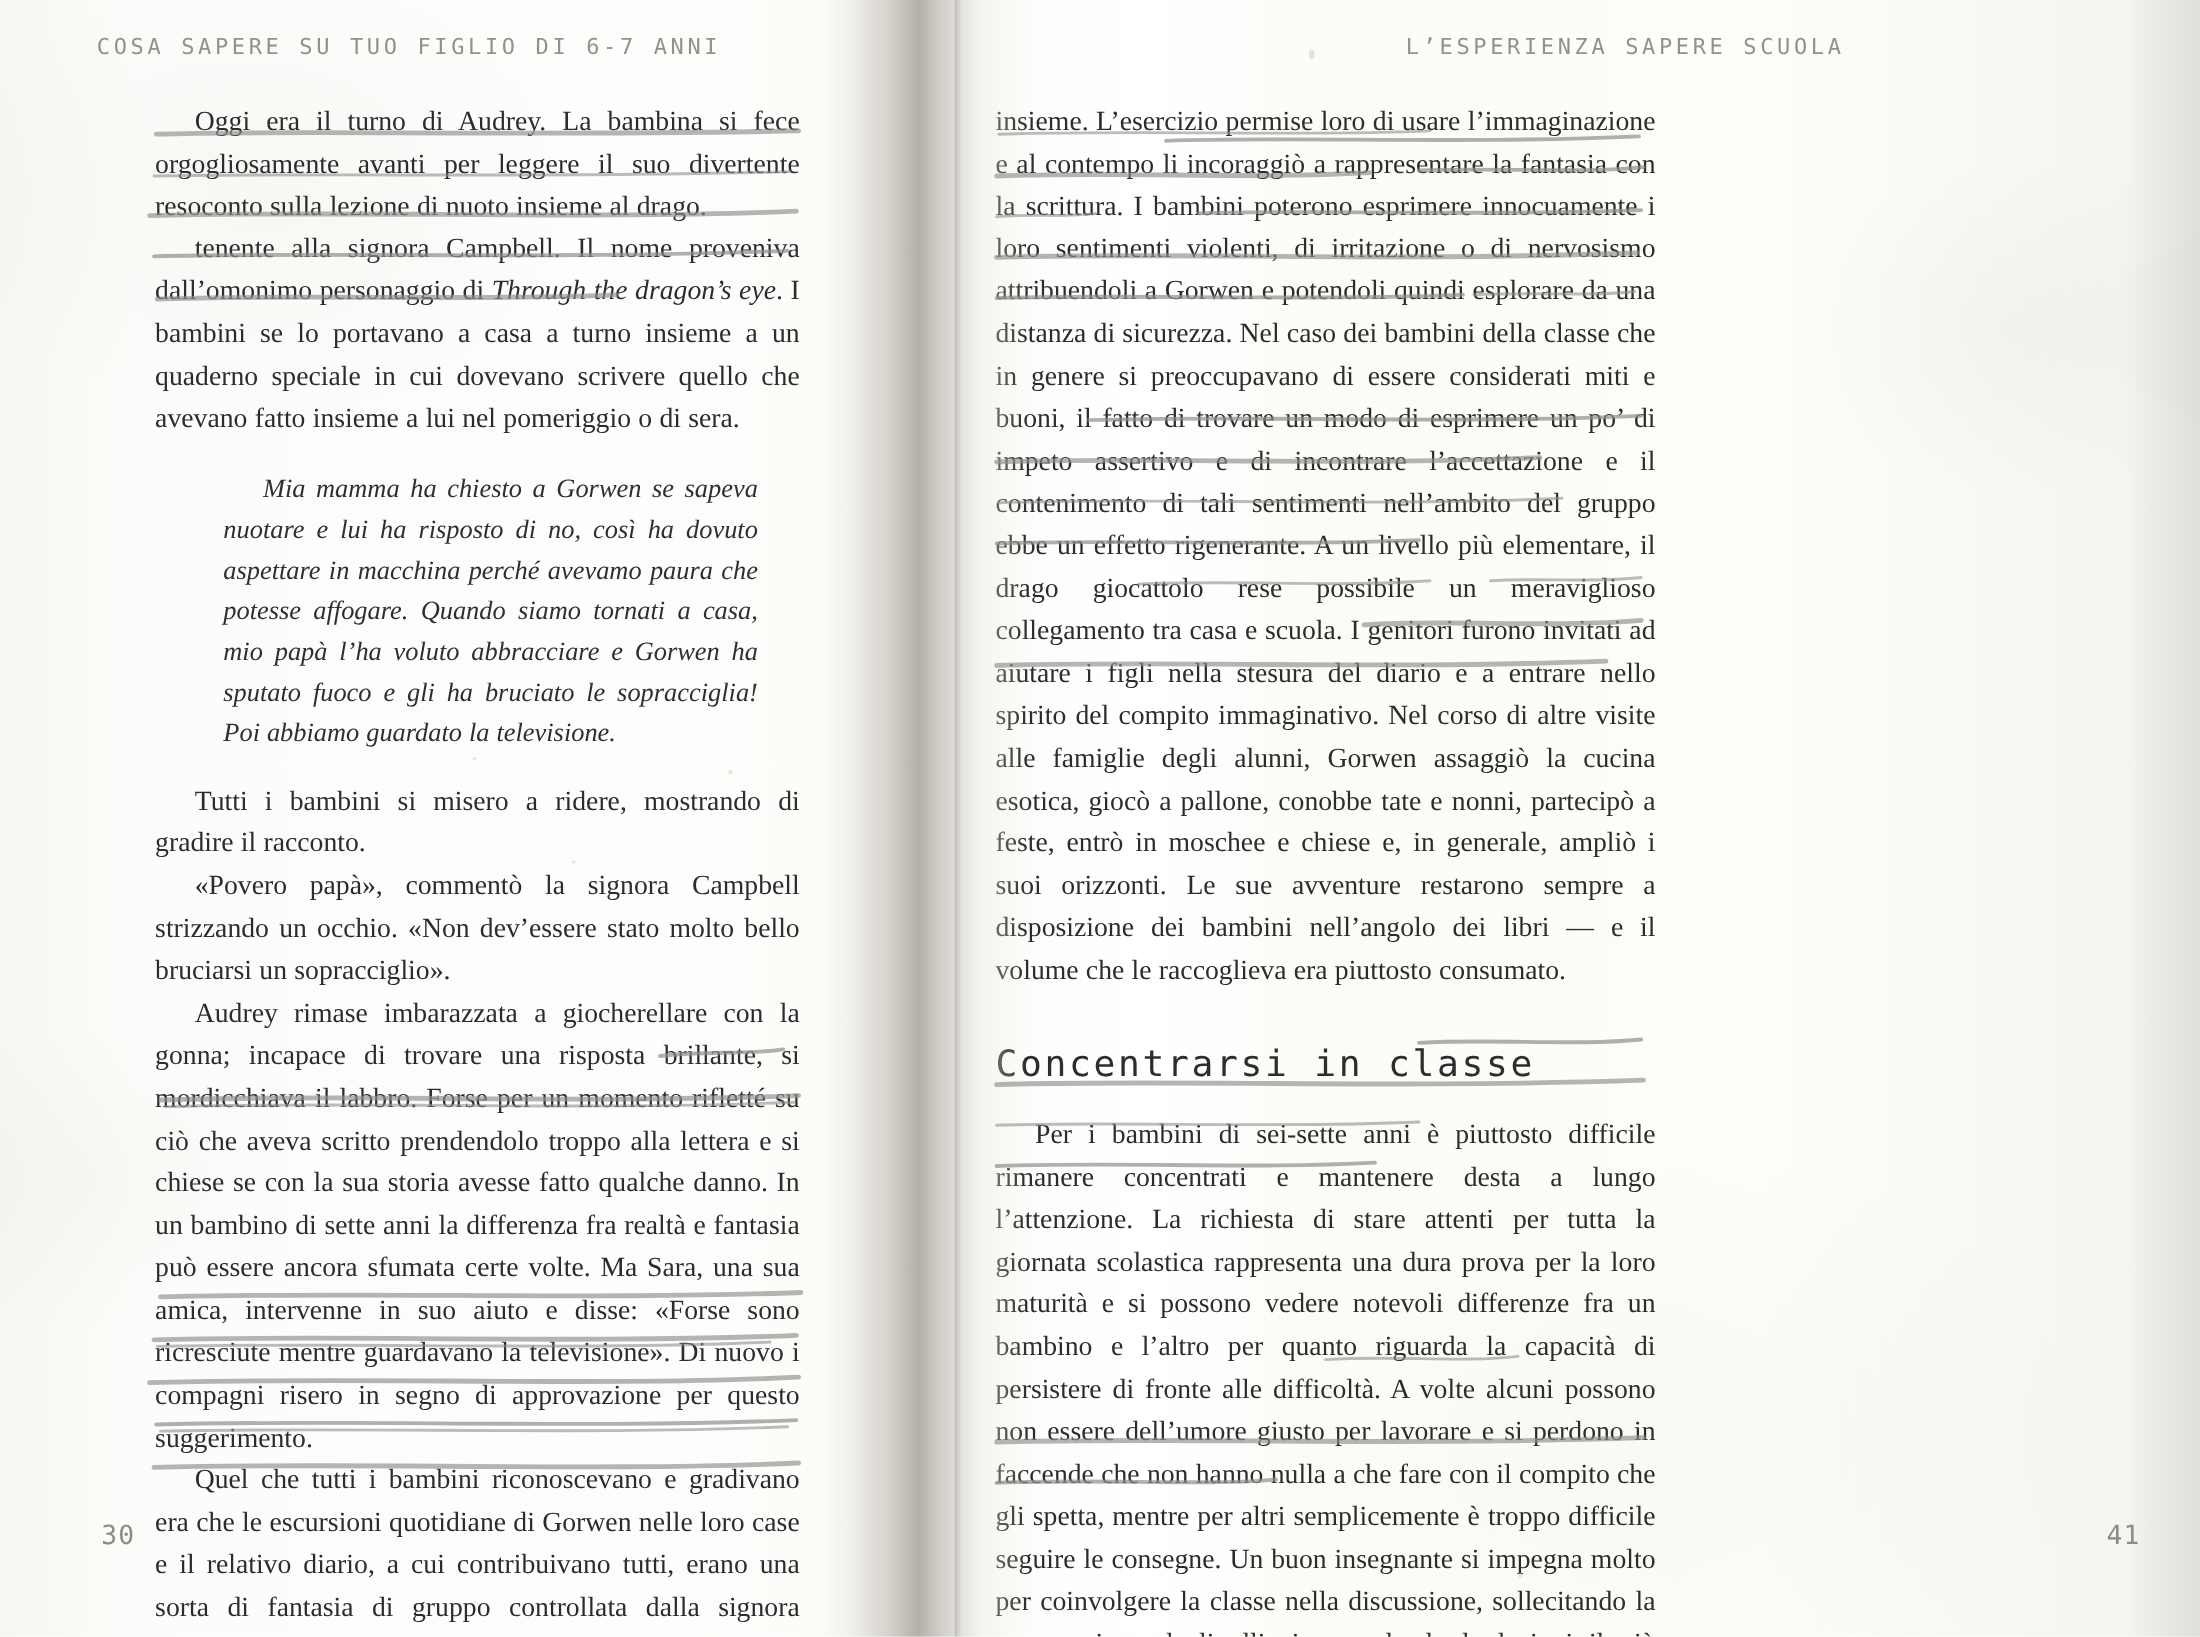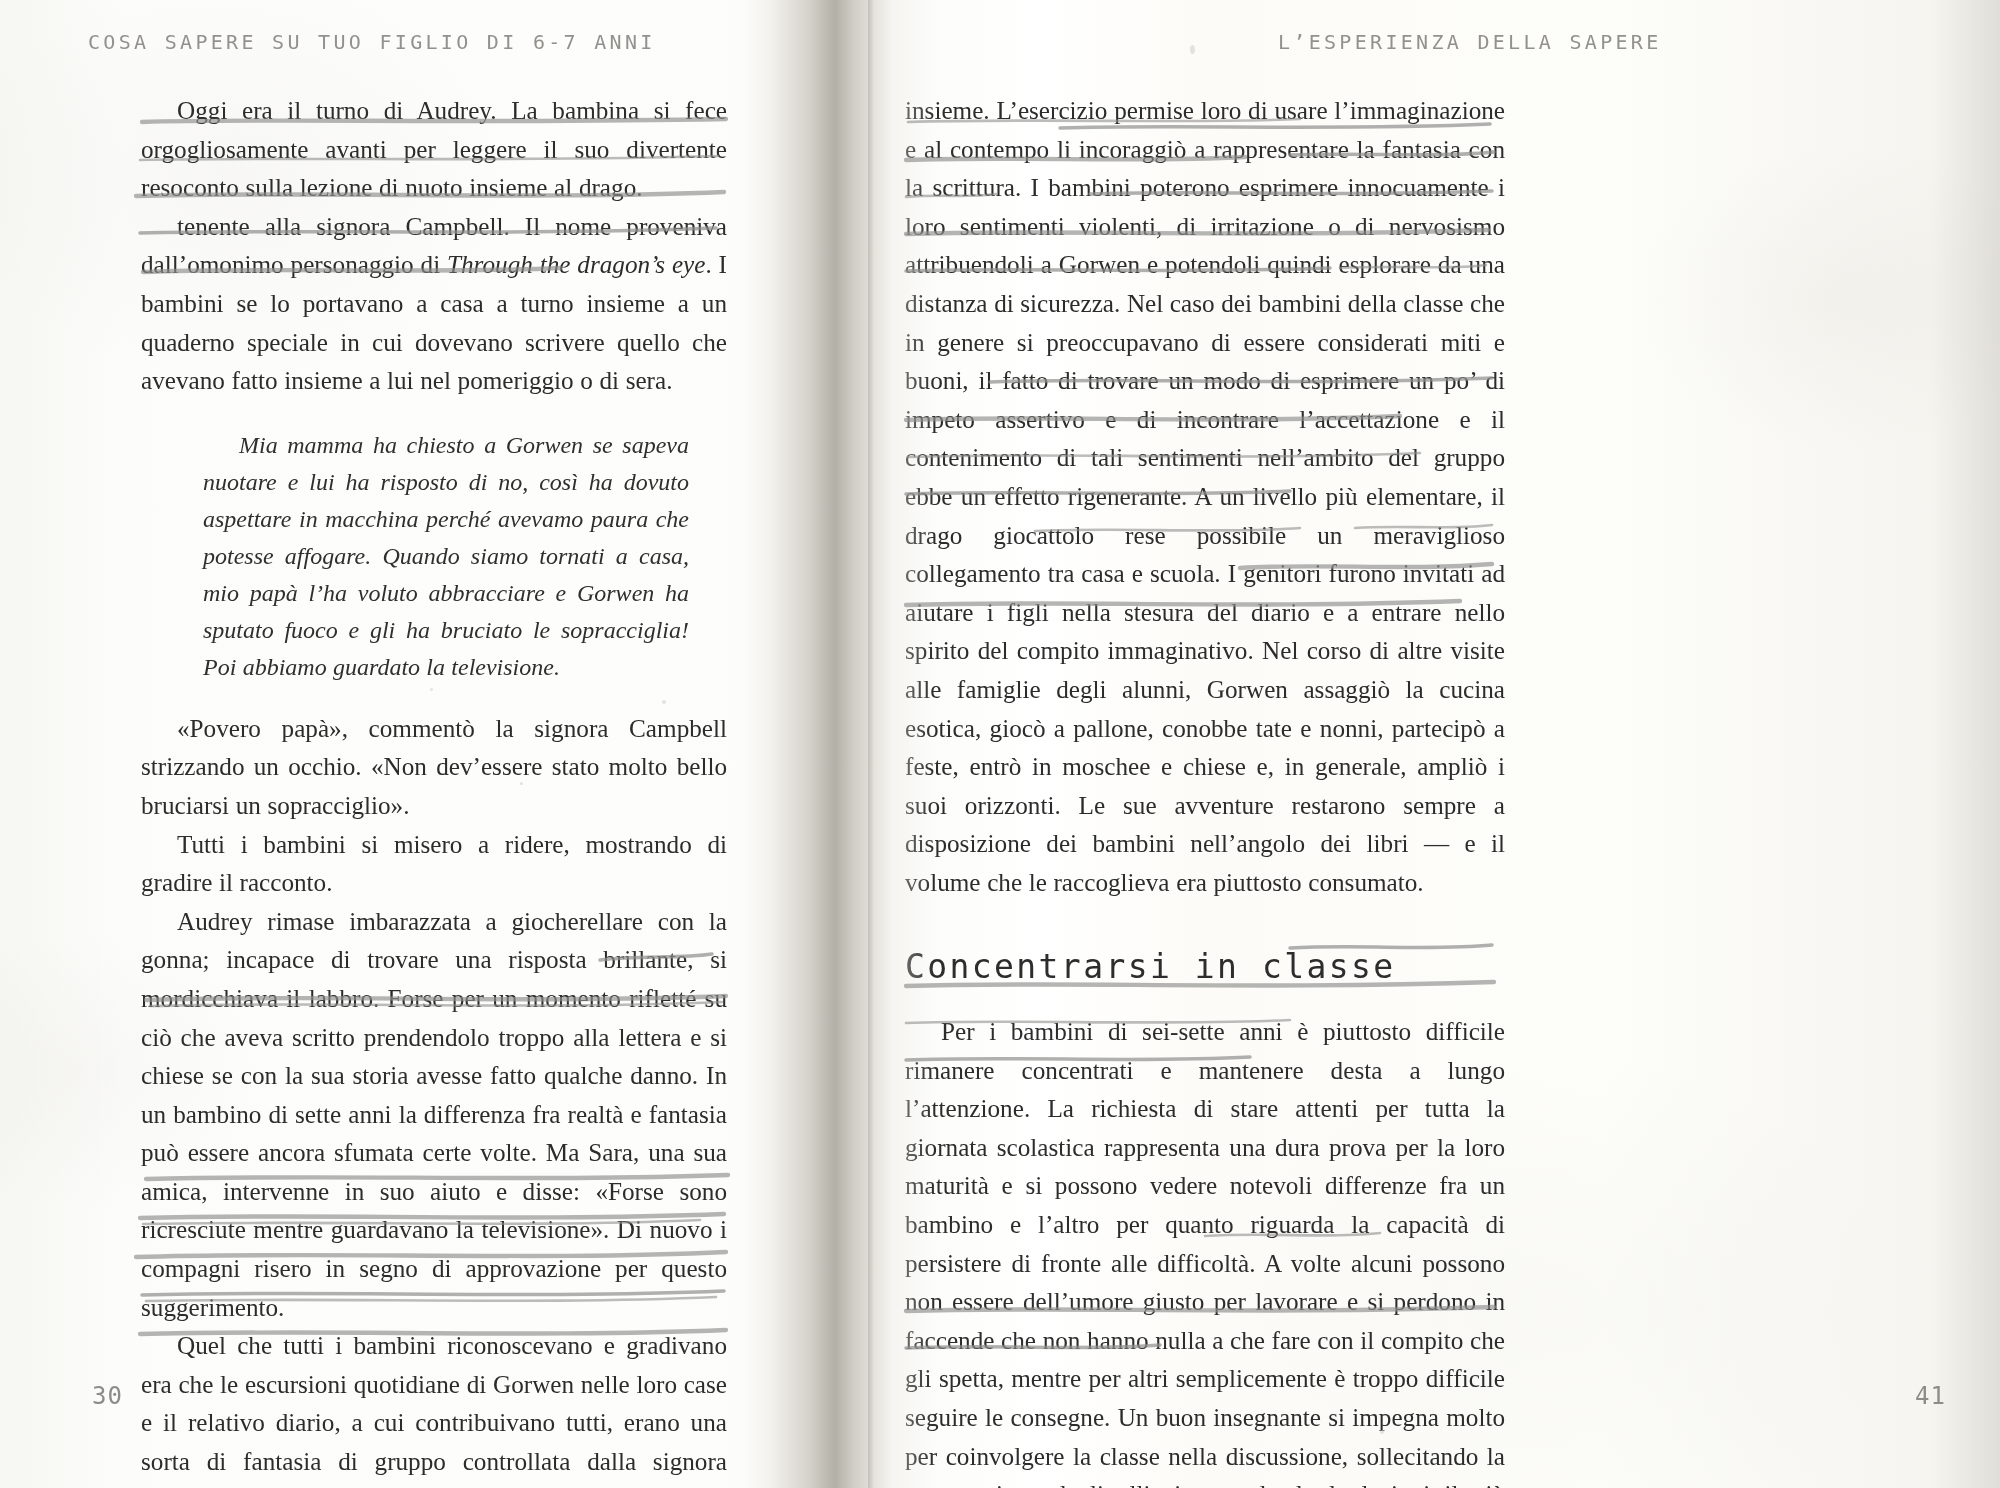--- a/index.html
+++ b/index.html
@@ -140,33 +140,33 @@
     <div class="col" id="col-left">
 
       <p>Oggi era il turno di Audrey. La bambina si fece orgogliosamente avanti per leggere il suo divertente resoconto sulla lezione di nuoto insieme al drago.</p>
 
       <p><span>tenente alla signora Campbell. Il nome proveniva dall’omonimo personaggio di </span><i>Through the dragon’s eye</i><span>. I bambini se lo portavano a casa a turno insieme a un quaderno speciale in cui dovevano scrivere quello che avevano fatto insieme a lui nel pomeriggio o di sera.</span></p>
 
       <blockquote>
         <p>Mia mamma ha chiesto a Gorwen se sapeva nuotare e lui ha risposto di no, così ha dovuto aspettare in macchina perché avevamo paura che potesse affogare. Quando siamo tornati a casa, mio papà l’ha voluto abbracciare e Gorwen ha sputato fuoco e gli ha bruciato le sopracciglia! Poi abbiamo guardato la televisione.</p>
       </blockquote>
 
+      <p>Tutti i bambini si misero a ridere, mostrando di gradire il racconto.</p>
       <p>«Povero papà», commentò la signora Campbell strizzando un occhio. «Non dev’essere stato molto bello bruciarsi un sopracciglio».</p>
-      <p>Tutti i bambini si misero a ridere, mostrando di gradire il racconto.</p>
       <p>Audrey rimase imbarazzata a giocherellare con la gonna; incapace di trovare una risposta brillante, si mordicchiava il labbro. Forse per un momento rifletté su ciò che aveva scritto prendendolo troppo alla lettera e si chiese se con la sua storia avesse fatto qualche danno. In un bambino di sette anni la differenza fra realtà e fantasia può essere ancora sfumata certe volte. Ma Sara, una sua amica, intervenne in suo aiuto e disse: «Forse sono ricresciute mentre guardavano la televisione». Di nuovo i compagni risero in segno di approvazione per questo suggerimento.</p>
       <p>Quel che tutti i bambini riconoscevano e gradivano era che le escursioni quotidiane di Gorwen nelle loro case e il relativo diario, a cui contribuivano tutti, erano una sorta di fantasia di gruppo controllata dalla signora Campbell. Gorwen apparteneva a tutti loro e li aiutava a sentirsi parte di una specie di famiglia con un fratello minore capriccioso di cui si prendevano cura</p>
 
     </div>
 
     <div class="folio" id="folio-left">30</div>
   </div>
 
   <div class="page" id="page-right">
 
-    <div class="runhead" id="runhead-right">L’ESPERIENZA DELLA SAPERE</div>
+    <div class="runhead" id="runhead-right">L’ESPERIENZA SAPERE SCUOLA</div>
 
     <div class="col" id="col-right">
 
       <p class="cont">insieme. L’esercizio permise loro di usare l’immaginazione e al contempo li incoraggiò a rappresentare la fantasia con la scrittura. I bambini poterono esprimere innocuamente i loro sentimenti violenti, di irritazione o di nervosismo attribuendoli a Gorwen e potendoli quindi esplorare da una distanza di sicurezza. Nel caso dei bambini della classe che in genere si preoccupavano di essere considerati miti e buoni, il fatto di trovare un modo di esprimere un po’ di impeto assertivo e di incontrare l’accettazione e il contenimento di tali sentimenti nell’ambito del gruppo ebbe un effetto rigenerante. A un livello più elementare, il drago giocattolo rese possibile un meraviglioso collegamento tra casa e scuola. I genitori furono invitati ad aiutare i figli nella stesura del diario e a entrare nello spirito del compito immaginativo. Nel corso di altre visite alle famiglie degli alunni, Gorwen assaggiò la cucina esotica, giocò a pallone, conobbe tate e nonni, partecipò a feste, entrò in moschee e chiese e, in generale, ampliò i suoi orizzonti. Le sue avventure restarono sempre a disposizione dei bambini nell’angolo dei libri — e il volume che le raccoglieva era piuttosto consumato.</p>
 
       <h2 class="section">Concentrarsi in classe</h2>
 
       <p>Per i bambini di sei-sette anni è piuttosto difficile rimanere concentrati e mantenere desta a lungo l’attenzione. La richiesta di stare attenti per tutta la giornata scolastica rappresenta una dura prova per la loro maturità e si possono vedere notevoli differenze fra un bambino e l’altro per quanto riguarda la capacità di persistere di fronte alle difficoltà. A volte alcuni possono non essere dell’umore giusto per lavorare e si perdono in faccende che non hanno nulla a che fare con il compito che gli spetta, mentre per altri semplicemente è troppo difficile seguire le consegne. Un buon insegnante si impegna molto per coinvolgere la classe nella discussione, sollecitando la cooperazione degli allievi e rendendo le lezioni il più possibile interessanti, ma in fin dei conti l’esercizio quotidiano delle abilità di base è la minestra della giornata scolastica, che deve</p>
 
     </div>

